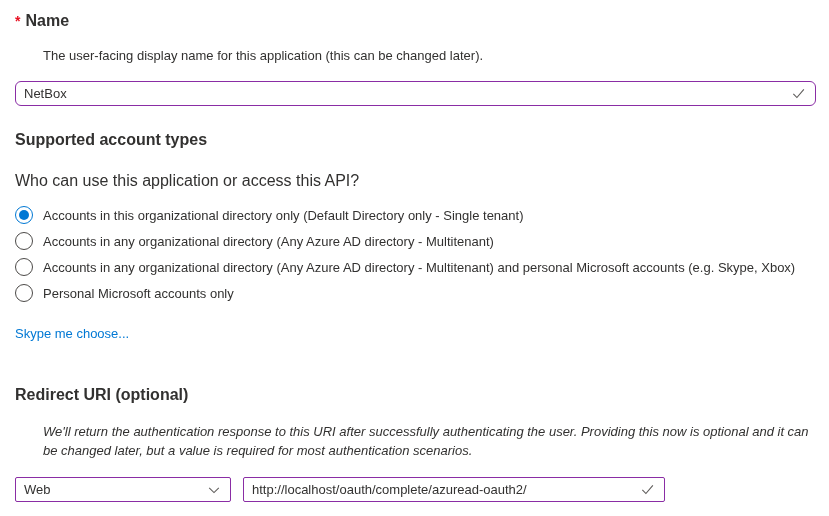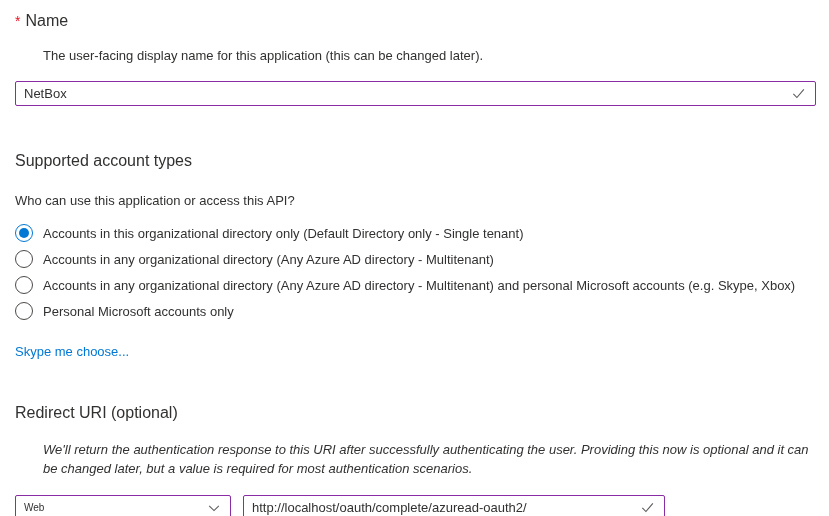--- a/index.html
+++ b/index.html
@@ -14,21 +14,21 @@
   body{
     width:829px;height:516px;
     background:#ffffff;
     font-family:"Liberation Sans",sans-serif;
     color:var(--text);
     padding:10px 13px 0 15px;
     overflow:hidden;
   }
   .section-title{
     font-size:16px;
-    font-weight:400;
+    font-weight:700;
     color:var(--text);
     margin:0;
     line-height:22px;
   }
   .required-asterisk{
     color:var(--required);
     margin-right:5px;
     font-size:14px;
   }
   .desc{
@@ -55,23 +55,23 @@
     font-size:13px;
     color:var(--text);
     padding:0 8px;
     background:transparent;
   }
   .field .trail-icon{
     display:flex;align-items:center;
     margin-right:9px;
     flex:0 0 auto;
   }
-  #name-field{margin-top:16px;width:801px;}
-  #account-types{margin-top:44px;}
-  .question{font-size:13px;margin-top:21px;}
+  #name-field{margin-top:16px;width:801px;border-radius:6px;}
+  #account-types{margin-top:23px;}
+  .question{font-size:16px;margin-top:21px;}
   .radio-group{margin-top:12px;}
   .radio-row{
     display:flex;
     align-items:center;
     height:26px;
     cursor:pointer;
     text-align:center;
   }
   .radio{
     width:18px;height:18px;
@@ -104,21 +104,21 @@
   #redirect-section{margin-top:42px;}
   #redirect-desc{margin-top:16px;max-width:801px;font-style:italic;}
   .redirect-row{
     display:flex;
     gap:12px;
     margin-top:17px;
   }
   #platform-select{width:216px;cursor:pointer;}
   #platform-select .value{
     flex:1;
-    font-size:10px;
+    font-size:13px;
     padding:0 8px;
     color:var(--text);
   }
   #uri-field{width:422px;}
   svg.glyph{display:block;}
 </style>
 </head>
 <body>
 
 <div>

